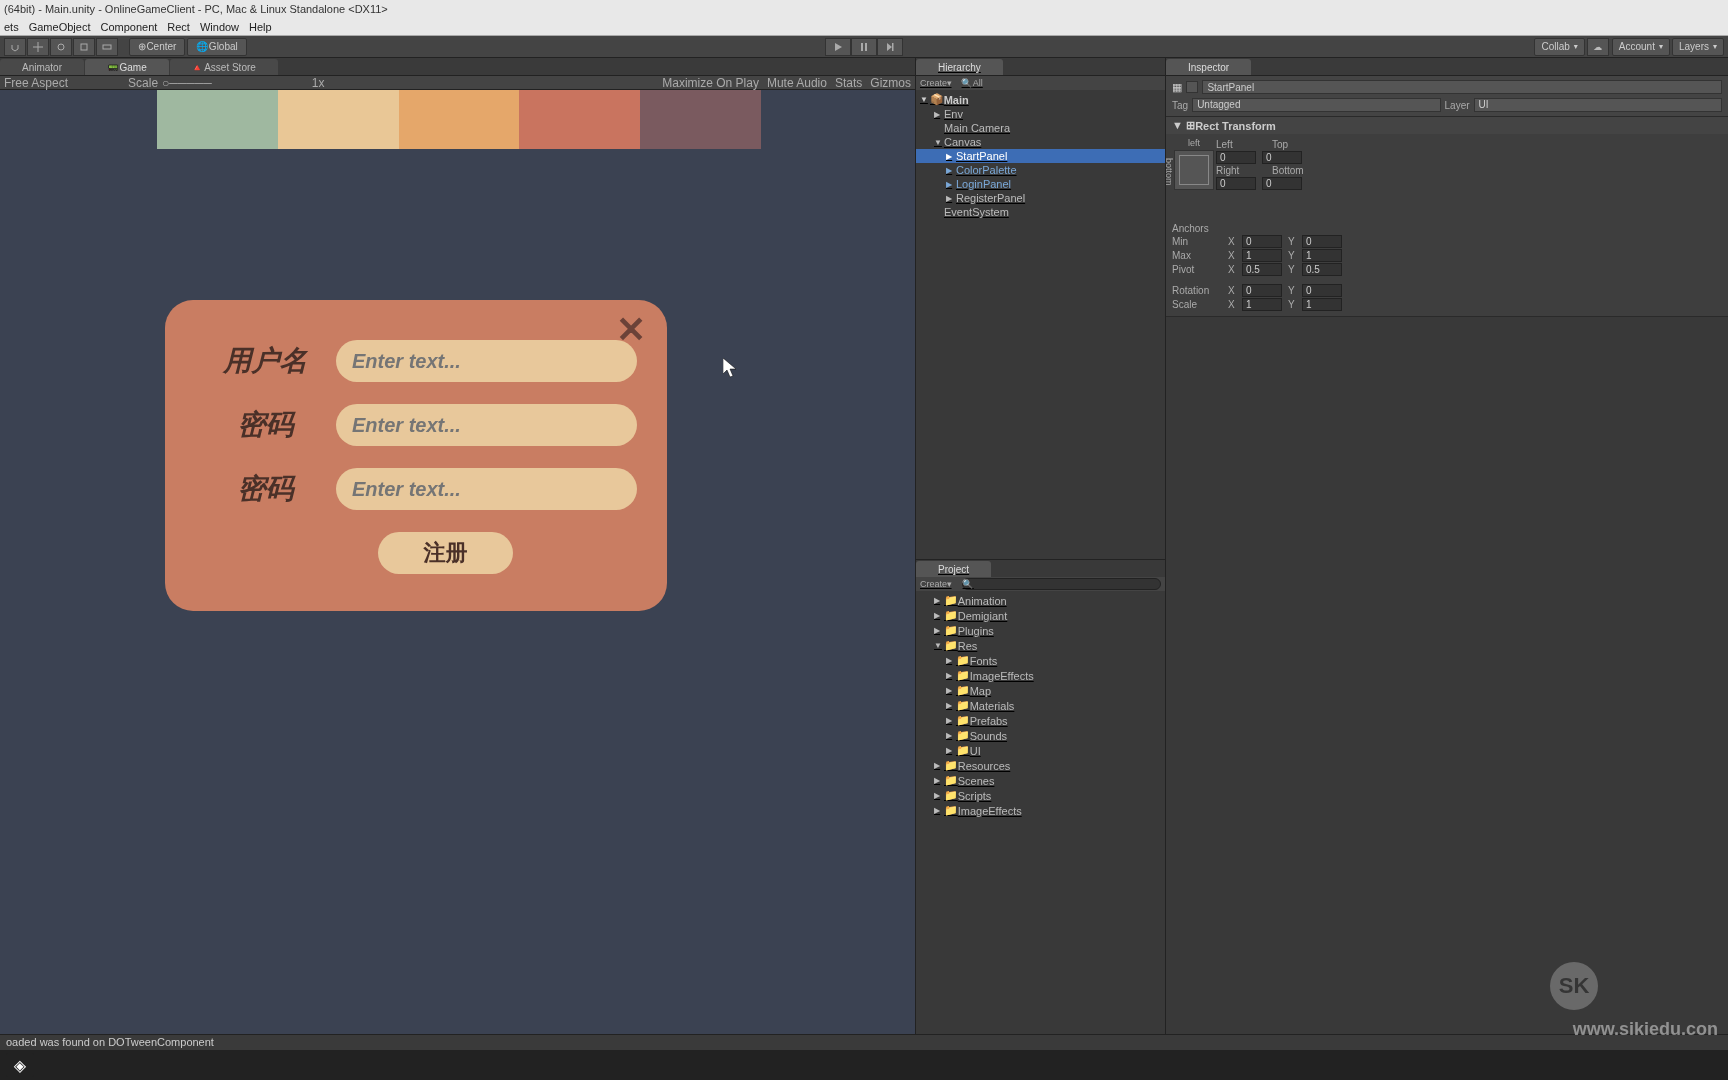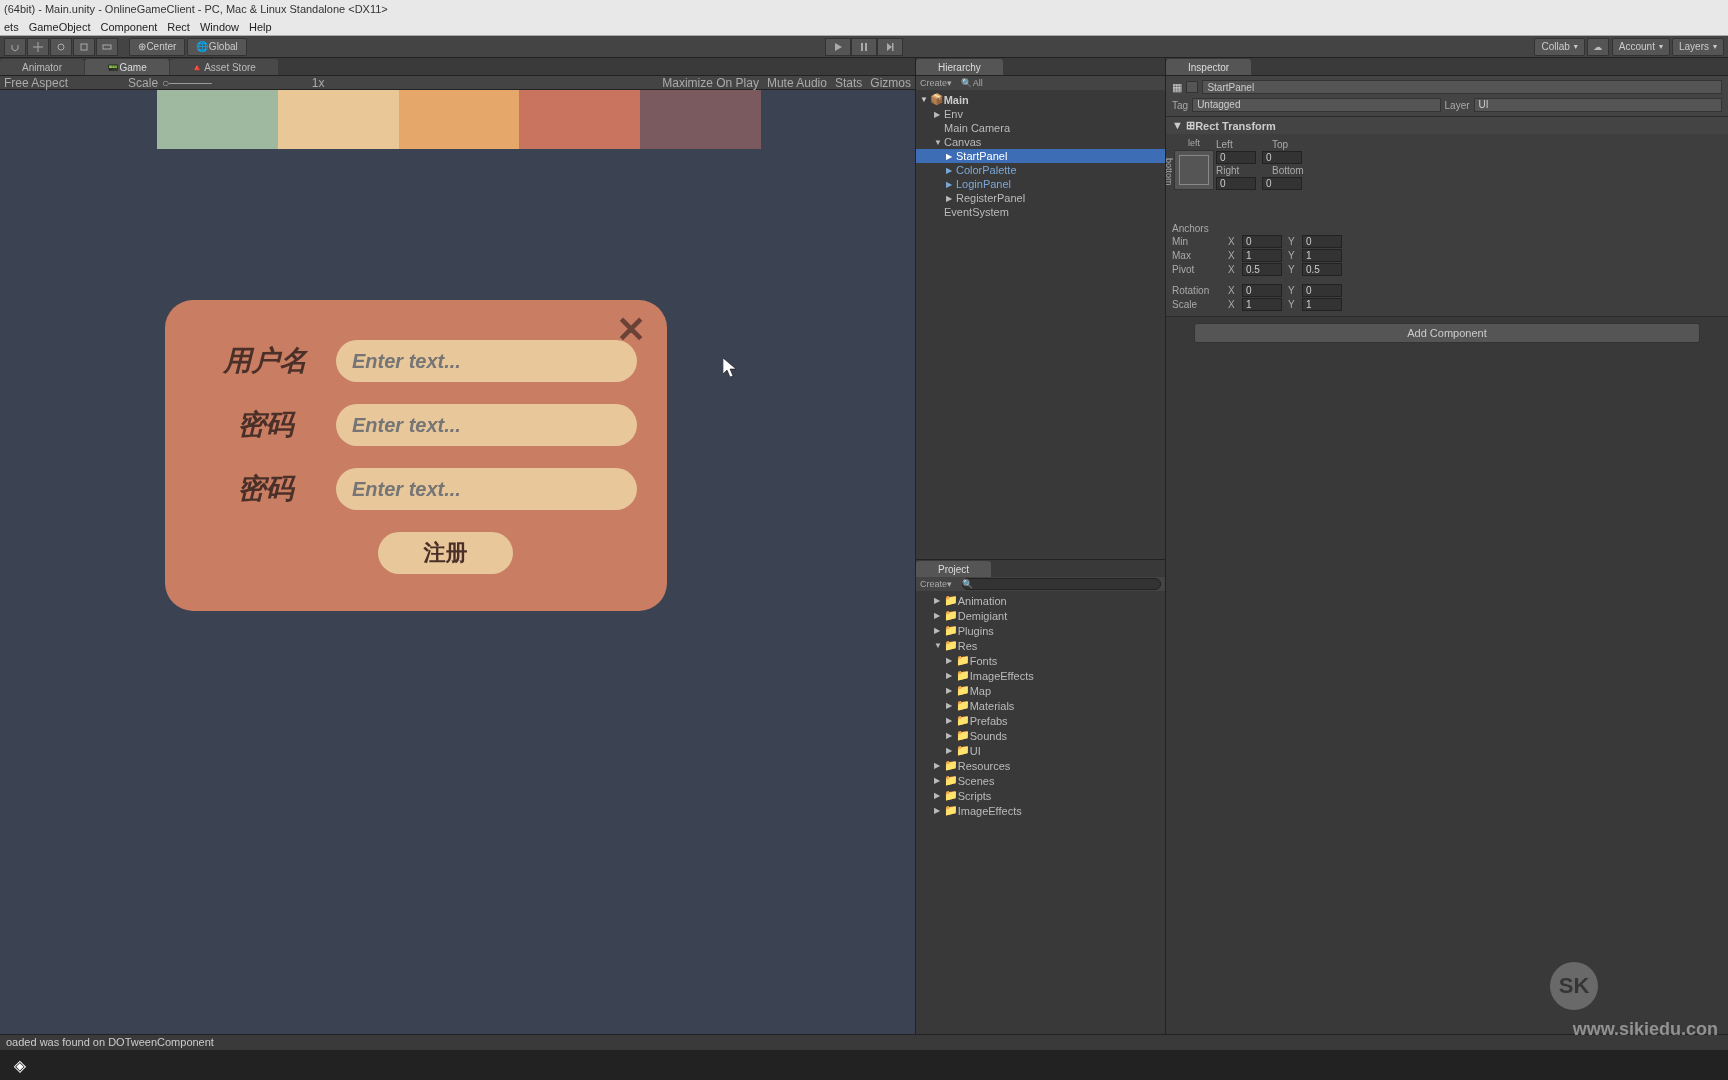--- a/index.html
+++ b/index.html
@@ -44,21 +44,21 @@
 .close-x { position: absolute; right: 18px; top: 12px; width: 36px; height: 36px; color: #6b4238; font-size: 36px; font-weight: bold; cursor: pointer; display: flex; align-items: center; justify-content: center; }
 .form-row { display: flex; align-items: center; margin-bottom: 22px; margin-top: 10px; }
 .form-label { width: 150px; text-align: center; font-size: 28px; font-weight: 900; color: #4a3028; font-style: italic; }
 .form-input { flex: 0 0 235px; height: 42px; background: #e8c89b; border: none; border-radius: 22px; padding: 0 16px; font-size: 20px; font-style: italic; font-weight: bold; color: #888; }
 .submit-btn { width: 135px; height: 42px; background: #e8c89b; border: none; border-radius: 22px; font-size: 22px; font-weight: 900; color: #4a3028; margin-left: 183px; }
 
 
 .cursor { position: absolute; left: 723px; top: 268px; color: #fff; font-size: 18px; z-index: 100; }
 
 
-.hierarchy-panel { width: 250px; background: #393939; border-left: 1px solid #222; display: flex; flex-direction: column; }
+.hierarchy-panel { width: 250px; background: #393939; border-left: 1px solid #222; display: flex; flex-direction: column; text-decoration: underline; }
 .panel-header { background: #3a3a3a; height: 18px; display: flex; align-items: flex-end; border-bottom: 1px solid #222; }
 .sub-toolbar { background: #444; height: 14px; display: flex; align-items: center; padding: 0 4px; font-size: 9px; color: #aaa; }
 .create-btn { color: #aaa; font-size: 9px; }
 .tree { padding: 2px 0; font-size: 11px; color: #bbb; flex: 1; overflow: auto; }
 .tree-item { padding: 1px 4px; display: flex; align-items: center; cursor: pointer; }
 .tree-item.bold { font-weight: bold; color: #ccc; }
 .tree-item.selected { background: #3d6db5; color: #fff; }
 .tree-item.prefab { color: #7aa8d8; }
 .tree-arrow { width: 10px; display: inline-block; font-size: 8px; }
 .tree-indent-1 { padding-left: 18px; }
@@ -400,21 +400,20 @@
               <span>X</span>
               <input class="prop-field" value="1" style="">
             </div>
             <div class="prop-xy">
               <span>Y</span>
               <input class="prop-field" value="1" style="">
             </div>
           </div>
       </div>
     </div>
-    <button class="add-comp-btn">Add Component</button>
   </div>
 </div>
 
 <div class="console-bar">
   <span>oaded was found on DOTweenComponent</span>
 </div>
 
 <div class="taskbar">
   <div class="task-icon" style="background:#222; color:#fff; display:flex; align-items:center; justify-content:center">◈</div>
 </div>

